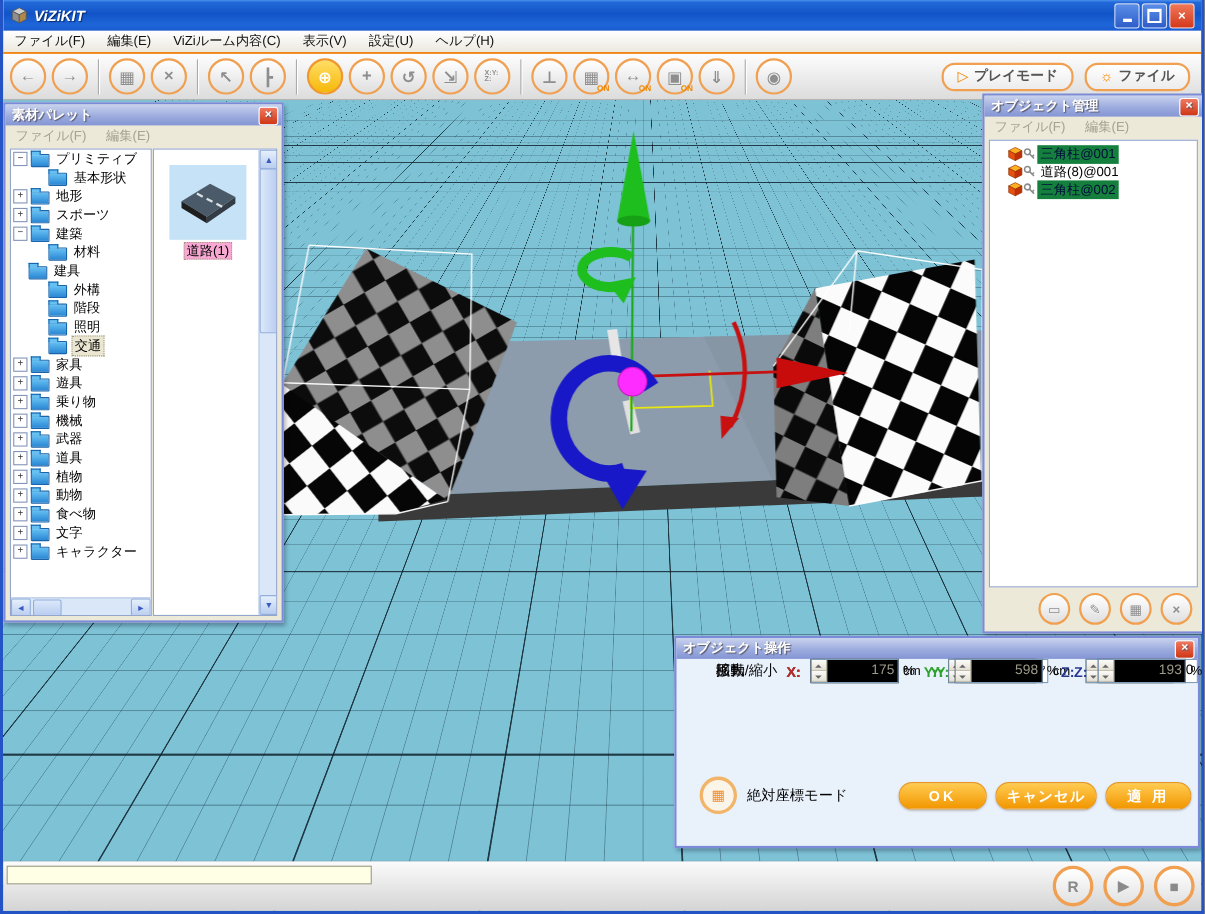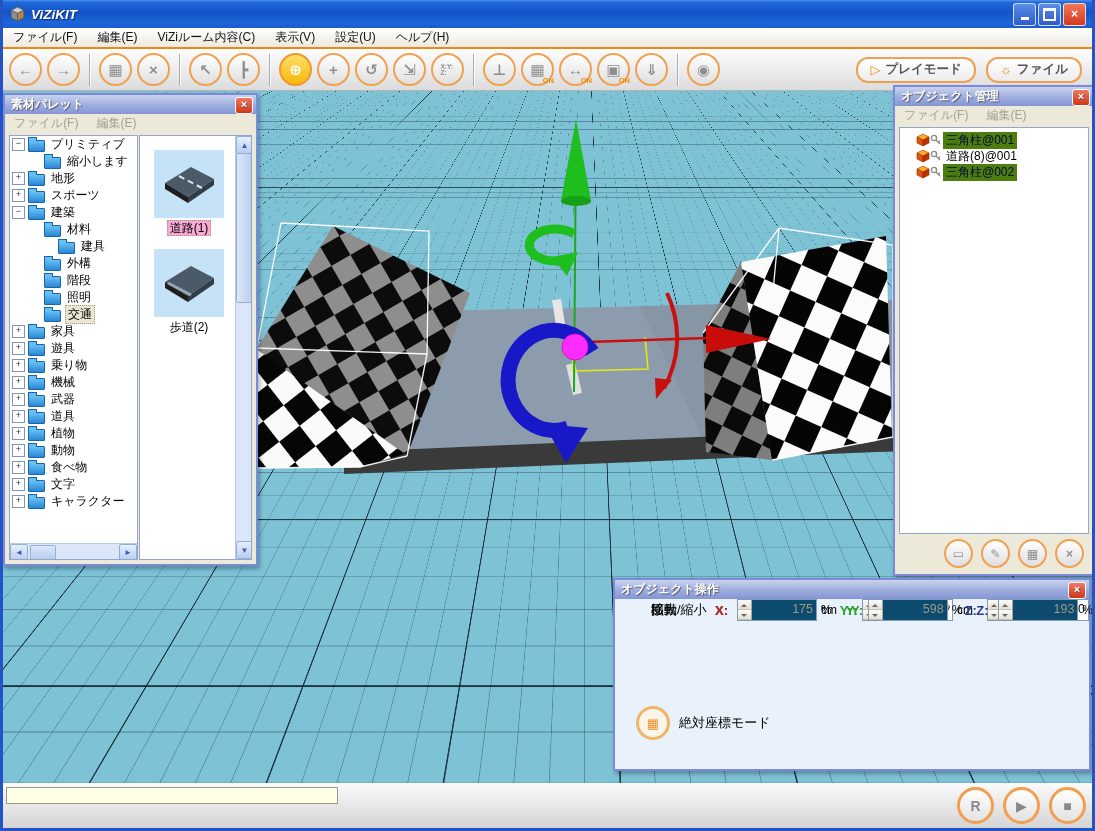--- a/index.html
+++ b/index.html
@@ -86,40 +86,40 @@
   .plabel .sel{background:#f9a8d4;border:1px dotted #A09C80;}
   .pitem.walk .dash{display:none;}
   .pitem.walk .stripe{display:block;}
   .stripe{display:none;}
   
   #objmgr{left:890px;top:85px;width:198px;height:487px;}
   .om-list{position:absolute;left:4px;top:40px;right:4px;bottom:40px;background:#FFF;border:1px solid #93A6CE;padding-top:4px;}
   .omrow{height:16px;display:flex;align-items:center;padding-left:16px;font-size:12px;}
   .omrow svg{flex:none;}
   .om-label{padding:0 3px;margin-left:2px;white-space:nowrap;}
-  .om-label.sel{background:#4d7c0f;color:#000C3A;}
+  .om-label.sel{background:#15803d;color:#000C3A;}
   .om-tools{position:absolute;left:4px;right:4px;bottom:4px;height:33px;display:flex;align-items:center;
     justify-content:flex-end;gap:8px;padding-right:5px;background:#ECE9D8;}
   .om-tbtn{width:25px;height:25px;border-radius:50%;border:2px solid #F0A050;background:linear-gradient(180deg,#FFF,#DFDFDF);
     color:#8E8E8E;font-weight:bold;font-size:12px;display:flex;align-items:center;justify-content:center;}
   
   #objops{left:610px;top:578px;width:474px;height:189px;background:#E9F1FB;}
   .oprow{position:absolute;left:0;right:0;height:22px;display:flex;align-items:center;padding-left:36px;}
   .oprow .rlabel{width:64px;font-size:13px;color:#000;flex:none;}
   .axl{font-weight:bold;font-size:13px;width:22px;flex:none;}
   .axl.ax-x{color:#B03030;}.axl.ax-y{color:#2EA22E;}.axl.ax-z{color:#283890;}
   .spin{width:78px;height:20px;border:1px solid #7F9DB9;background:#FFF;display:flex;flex:none;}
   .sbtns{width:13px;background:#ECE9D8;border-right:1px solid #ACA899;display:flex;flex-direction:column;flex:none;}
   .sbtn{flex:1;position:relative;background:linear-gradient(180deg,#FCFBF8,#E4E0D4);border-bottom:1px solid #C4C0B4;}
   .sbtn::after{content:"";position:absolute;left:3px;top:4px;border:3px solid transparent;}
   .sbtn.up::after{border-bottom-color:#666;top:1px;}
   .sbtn.dn::after{border-top-color:#666;}
   .sval{flex:1;text-align:right;font-size:12.5px;line-height:18px;padding-right:3px;color:#000;}
   .unit{font-size:12px;margin:0 14px 0 4px;color:#000;}
-  .oprow.disabled .spin{background:#0c4a6e;}
+  .oprow.disabled .spin{background:#000000;}
   .oprow.disabled .sval{color:#9C9A88;}
   .mode-icon{position:absolute;left:21px;top:126px;width:28px;height:28px;border-radius:50%;border:3px solid #F2B468;
     color:#F09030;font-size:13px;display:flex;align-items:center;justify-content:center;background:#FBF4E8;}
   .mode-label{position:absolute;left:64px;top:134px;font-size:13px;color:#000;}
   .opbtns{position:absolute;right:6px;top:131px;display:flex;gap:8px;}
   .obtn{height:23px;border-radius:12px;background:linear-gradient(180deg,#FFCC52,#F29600);border:1px solid #E89820;
     color:#FFF;font-weight:bold;font-size:13px;letter-spacing:3px;display:flex;align-items:center;justify-content:center;
     box-shadow:0 1px 2px rgba(0,0,0,.25);}
   .obtn.ok{width:78px;}.obtn.cancel{width:90px;letter-spacing:1px;}.obtn.apply{width:76px;}
   
@@ -366,21 +366,21 @@
       <div>
 
       <div class="trow" style="padding-left: 2px;">
             <span class="texp">−</span>
             <span class="tfold"></span>
             <span class="tlabel">プリミティブ</span>
           </div>
           <div class="trow" style="padding-left: 18px;">
             <span class="texp"></span>
             <span class="tfold"></span>
-            <span class="tlabel">縮小します</span>
+            <span class="tlabel">基本形状</span>
           </div>
           <div class="trow" style="padding-left: 2px;">
             <span class="texp">+</span>
             <span class="tfold"></span>
             <span class="tlabel">地形</span>
           </div>
           <div class="trow" style="padding-left: 2px;">
             <span class="texp">+</span>
             <span class="tfold"></span>
             <span class="tlabel">スポーツ</span>
@@ -388,21 +388,21 @@
           <div class="trow" style="padding-left: 2px;">
             <span class="texp">−</span>
             <span class="tfold"></span>
             <span class="tlabel">建築</span>
           </div>
           <div class="trow" style="padding-left: 18px;">
             <span class="texp"></span>
             <span class="tfold"></span>
             <span class="tlabel">材料</span>
           </div>
-          <div class="trow" style="padding-left: 18px; margin-left: 14px;">
+          <div class="trow" style="padding-left: 0;">
             <span class="texp"></span>
             <span class="tfold"></span>
             <span class="tlabel">建具</span>
           </div>
           <div class="trow" style="padding-left: 18px;">
             <span class="texp"></span>
             <span class="tfold"></span>
             <span class="tlabel">外構</span>
           </div>
           <div class="trow" style="padding-left: 18px;">
@@ -489,32 +489,20 @@
             <div class="tile">
               <svg width="58" height="46" viewBox="0 0 58 46">
                 <polygon points="5,22 31,6 54,18 28,36" fill="#4A5A68"></polygon>
                 <polygon points="5,22 28,36 28,42 5,28" fill="#1E1E1E"></polygon>
                 <polygon points="28,36 54,18 54,24 28,42" fill="#333B44"></polygon>
                 <line class="dash" x1="19" y1="15" x2="42" y2="27" stroke="#DDE2E6" stroke-width="2" stroke-dasharray="6,4"></line>
                 <line class="stripe" x1="8" y1="23" x2="31" y2="35" stroke="#9AA6B2" stroke-width="3"></line>
               </svg>
             </div>
             <div class="plabel"><span class="sel">道路(1)</span></div>
-          </div>
-          <div class="pitem walk">
-            <div class="tile">
-              <svg width="58" height="46" viewBox="0 0 58 46">
-                <polygon points="5,22 31,6 54,18 28,36" fill="#4A5A68"></polygon>
-                <polygon points="5,22 28,36 28,42 5,28" fill="#1E1E1E"></polygon>
-                <polygon points="28,36 54,18 54,24 28,42" fill="#333B44"></polygon>
-                <line class="dash" x1="19" y1="15" x2="42" y2="27" stroke="#DDE2E6" stroke-width="2" stroke-dasharray="6,4"></line>
-                <line class="stripe" x1="8" y1="23" x2="31" y2="35" stroke="#9AA6B2" stroke-width="3"></line>
-              </svg>
-            </div>
-            <div class="plabel"><span>歩道(2)</span></div>
           </div>
         </div>
       <div class="vscroll">
         <span class="sarrbtn">▲</span>
         <span class="vthumb"></span>
         <span class="sarrbtn down">▼</span>
       </div>
     </div>
   </div>
 
@@ -680,20 +668,26 @@
               <span class="sbtn up"></span>
               <span class="sbtn dn"></span>
             </span>
             <span class="sval">193</span>
           </span>
           <span class="unit">%</span>
         </div>
       </div>
     <div class="mode-icon">▦</div>
     <div class="mode-label">絶対座標モード</div>
+    <div class="opbtns">
+
+    <span class="obtn ok">OK</span>
+        <span class="obtn cancel">キャンセル</span>
+        <span class="obtn apply">適 用</span>
+      </div>
   </div>
 
   <div class="bottombar">
     <input class="cmdfield" value="" style="">
     <div class="rbtns">
 
     <span class="rbtn">
           <span>R</span>
         </span>
         <span class="rbtn">

